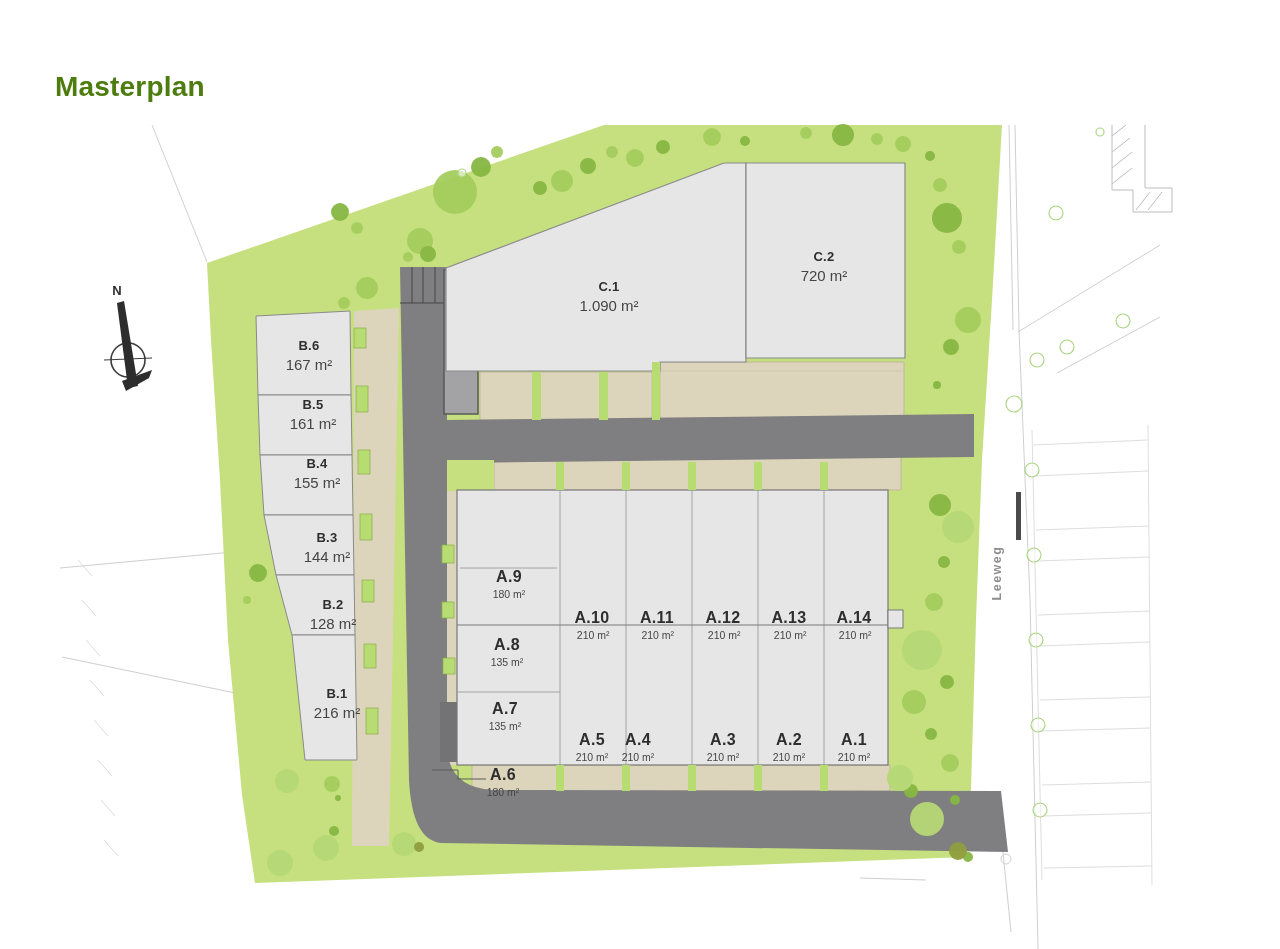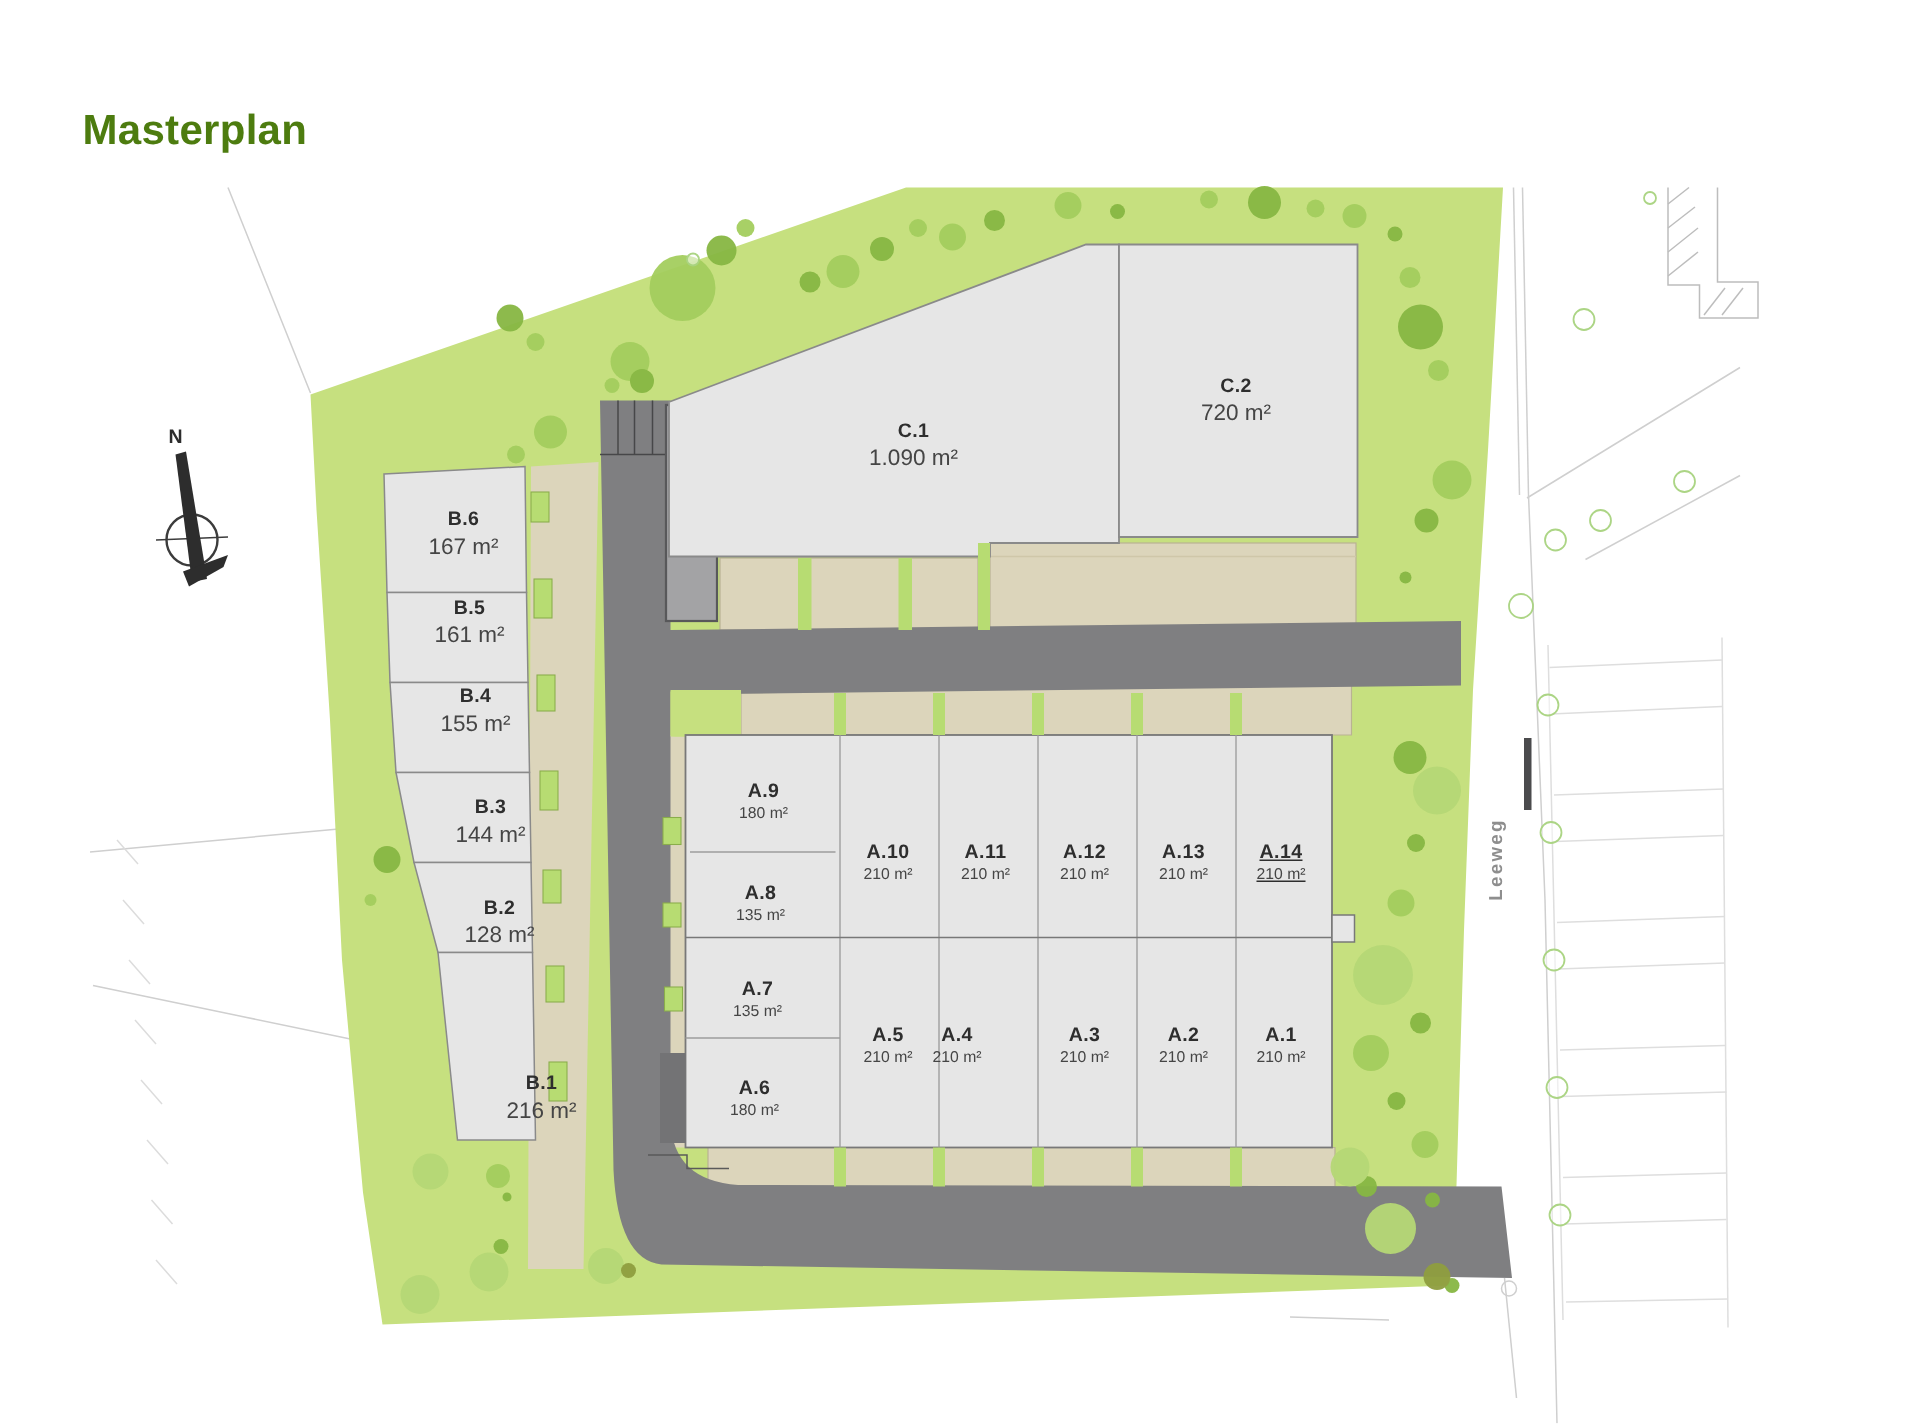--- a/index.html
+++ b/index.html
@@ -3,21 +3,21 @@
 <meta charset="utf-8">
 <style>
   html,body{margin:0;padding:0;background:#ffffff;width:1280px;height:949px;overflow:hidden;}
   body{font-family:"Liberation Sans",sans-serif;position:relative;}
   .page-title{position:absolute;left:55px;top:52px;font-size:28px;font-weight:700;color:#4d7c0f;letter-spacing:.2px;}
   .plan{position:absolute;left:0;top:0;width:1280px;height:949px;}
   .plan svg{position:absolute;left:0;top:0;}
   .plabel{position:absolute;transform:translateX(-50%);text-align:center;color:#2e2e2e;line-height:1.3;white-space:nowrap;}
   .plabel .nm{display:block;font-weight:700;font-size:13px;letter-spacing:.3px;}
   .plabel .ar{display:block;font-size:15px;color:#454545;font-weight:400;}
-  .plabel.sm .nm{font-size:13px;}
+  .plabel.sm .nm{font-size:16px;margin-top:48px;}
   .plabel.sm .ar{font-size:10.5px;text-align:right;}
   .north-label{position:absolute;transform:translateX(-50%);font-size:13px;font-weight:700;color:#2d2d2d;}
   .street-label{position:absolute;left:997px;top:573px;transform:translate(-50%,-50%) rotate(-90deg);
     font-size:12.5px;font-weight:700;color:#8e8e8e;letter-spacing:1.5px;}
 </style>
 </head>
 <body>
 
 <h1 class="page-title">Masterplan</h1>
 
@@ -289,21 +289,21 @@
     <span class="ar">155 m²</span>
   </div>
   <div class="plabel" style="left:327px;top:530px;">
     <span class="nm">B.3</span>
     <span class="ar">144 m²</span>
   </div>
   <div class="plabel" style="left:333px;top:597px;">
     <span class="nm">B.2</span>
     <span class="ar">128 m²</span>
   </div>
-  <div class="plabel" style="left:337px;top:714px;margin-left:24px;">
+  <div class="plabel" style="left:337px;top:686px;">
     <span class="nm">B.1</span>
     <span class="ar">216 m²</span>
   </div>
 
   <div class="plabel sm" style="left:509px;top:519px;">
     <span class="nm">A.9</span>
     <span class="ar">180 m²</span>
   </div>
   <div class="plabel sm" style="left:507px;top:587px;">
     <span class="nm">A.8</span>
@@ -327,21 +327,21 @@
     <span class="ar">210 m²</span>
   </div>
   <div class="plabel sm" style="left:723px;top:560px;">
     <span class="nm">A.12</span>
     <span class="ar">210 m²</span>
   </div>
   <div class="plabel sm" style="left:789px;top:560px;">
     <span class="nm">A.13</span>
     <span class="ar">210 m²</span>
   </div>
-  <div class="plabel sm" style="left:854px;top:560px;text-decoration:underline;">
+  <div class="plabel sm" style="left:854px;top:560px;">
     <span class="nm">A.14</span>
     <span class="ar">210 m²</span>
   </div>
 
   <div class="plabel sm" style="left:592px;top:682px;">
     <span class="nm">A.5</span>
     <span class="ar">210 m²</span>
   </div>
   <div class="plabel sm" style="left:638px;top:682px;">
     <span class="nm">A.4</span>

